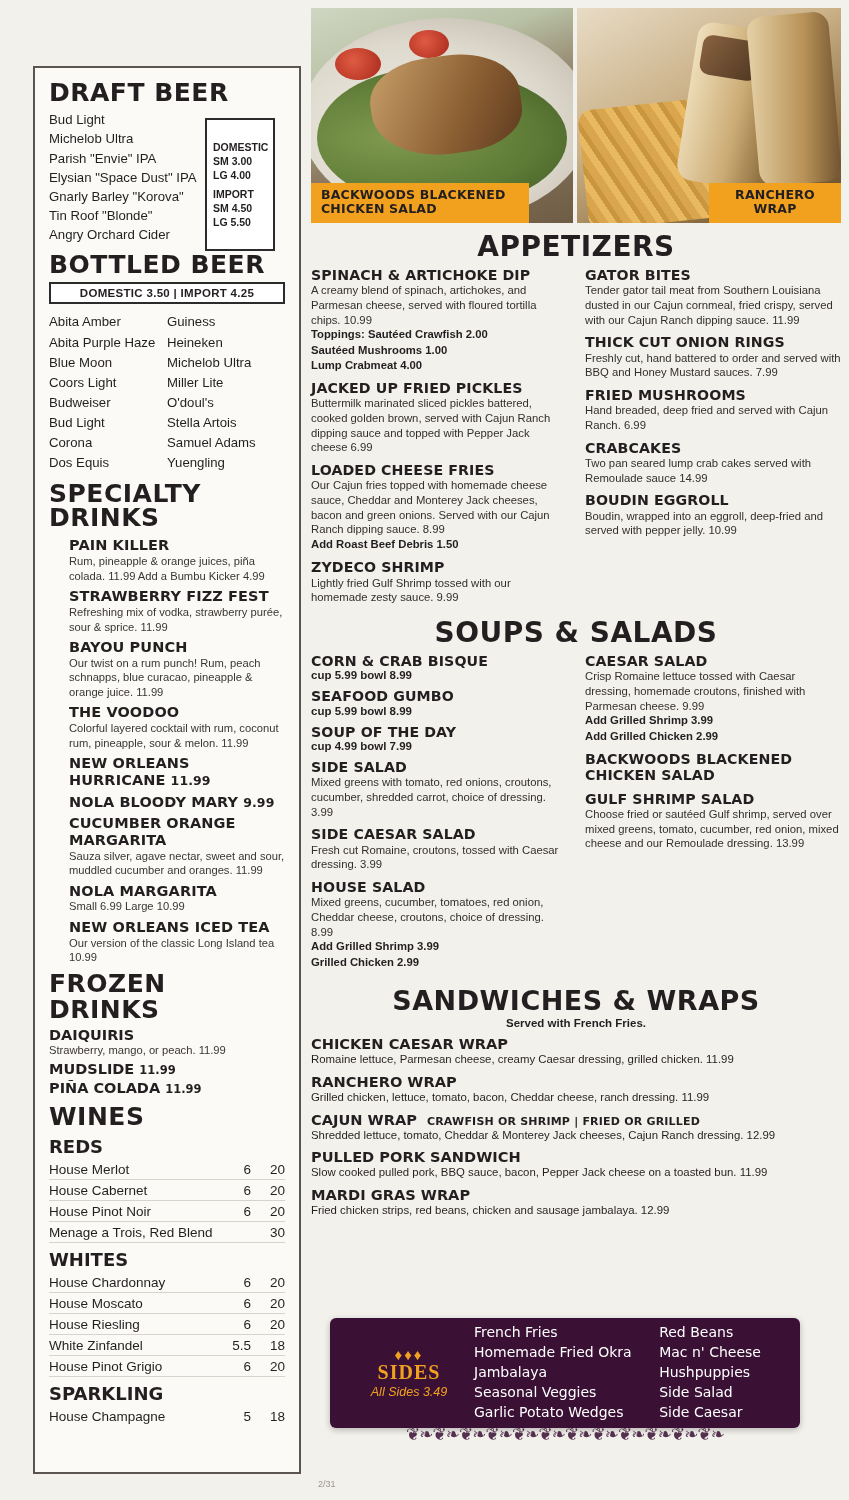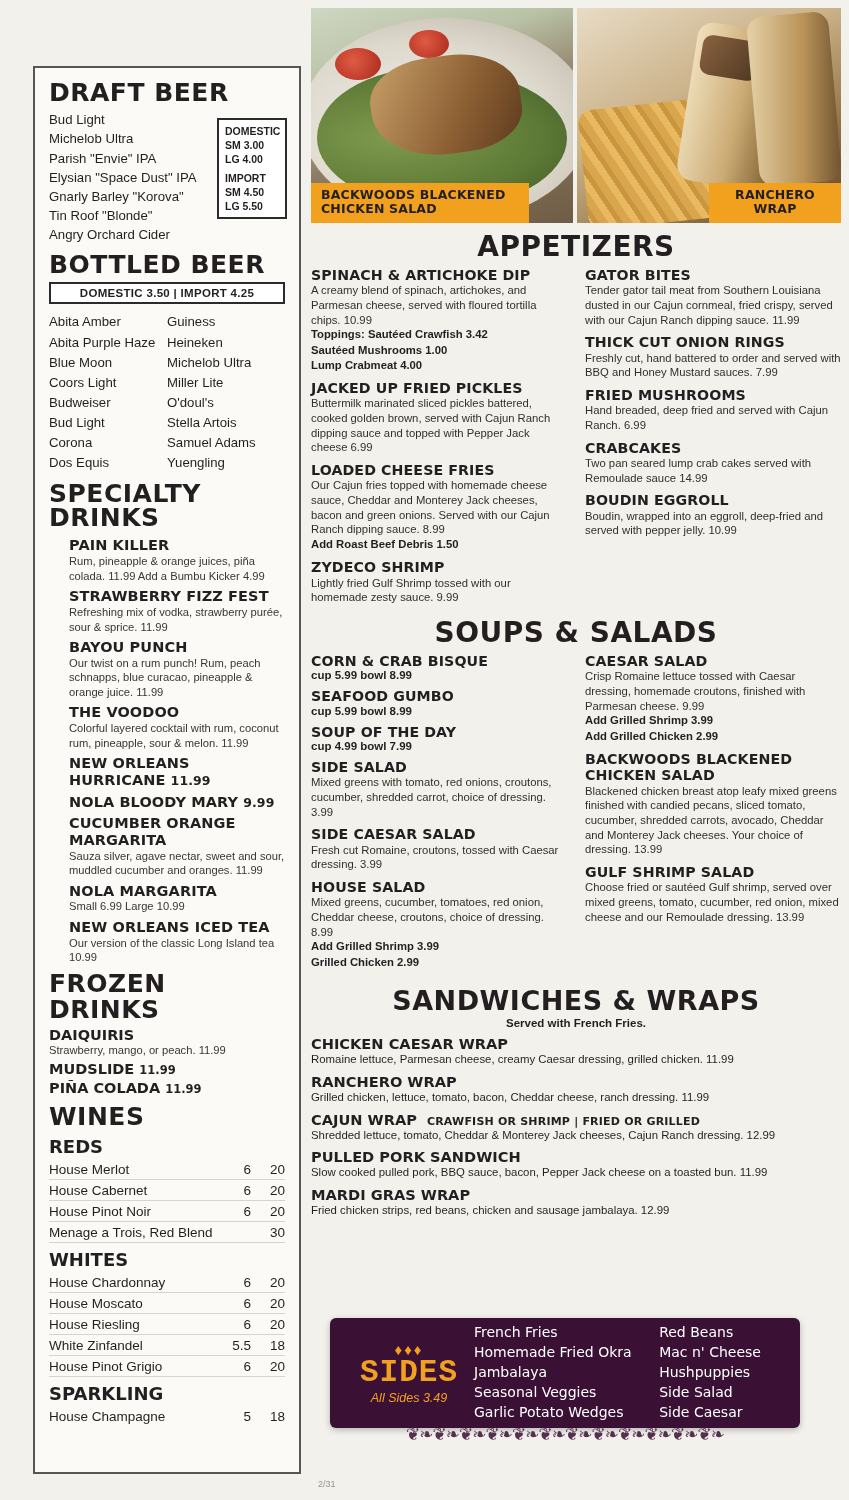--- a/index.html
+++ b/index.html
@@ -22,24 +22,24 @@
   }
   .sec-title {
     font-family:"DejaVu Sans", sans-serif;
     font-weight:bold; letter-spacing:0.5px;
     font-size:25px; line-height:1.05; margin:2px 0 4px 0;
   }
   .beer-list { font-size:13.2px; line-height:1.45; }
   .beer-list div { white-space:nowrap; }
 
   .price-box {
-    position:absolute; right:12px; top:50px; width:70px;
+    position:absolute; right:24px; top:50px; width:70px;
     border:2px solid #2b2b2b; background:#fff;
     font-size:10.5px; font-weight:bold; line-height:1.35;
-    padding:4px 6px; text-align:left;
+    padding:20px 6px; text-align:left;
   }
   .price-box .lbl { font-size:10.5px; font-weight:bold; }
   .price-box .gap { height:4px; }
 
   .bottle-box {
     border:2px solid #2b2b2b; background:#fff; text-align:center;
     font-size:11.5px; font-weight:bold; padding:3px 0; margin:2px 0 8px 0;
     letter-spacing:0.3px;
   }
   .two-col { display:flex; font-size:13.2px; line-height:1.52; }
@@ -149,22 +149,22 @@
 
   
   .sides-box {
     position:absolute; left:330px; top:1318px; width:470px; height:110px;
     background:#3a1035; border-radius:6px;
     display:flex; align-items:center; padding:6px 14px;
     box-shadow:0 2px 6px rgba(0,0,0,.25);
   }
   .sides-left { width:130px; text-align:center; color:#f2a11f; }
   .sides-word {
-    font-family:Liberation Mono, monospace; font-weight:bold;
-    font-size:31px; letter-spacing:1px; line-height:1;text-align:center;
+    font-family:Liberation Serif, serif; font-weight:bold;
+    font-size:20px; letter-spacing:1px; line-height:1;text-align:center;
   }
   .sides-price { font-size:12.5px; font-style:italic; margin-top:3px; }
   .fleur { font-size:15px; letter-spacing:2px; color:#f2a11f; line-height:1; }
   .sides-cols { flex:1; display:flex; gap:10px; color:#fff; }
   .sides-cols ul { list-style:none; margin:0; padding:0; }
   .sides-cols li {
     font-family:"DejaVu Sans", sans-serif; font-weight:normal;
     font-size:14px; line-height:1.42;
   }
   .sides-c1 { width:58%; }
@@ -382,21 +382,21 @@
   </div>
 
   <div class="right-col">
 
     <div class="band-title">APPETIZERS</div>
     <div class="cols2">
       <div>
         <div class="item">
           <div class="item-name">SPINACH &amp; ARTICHOKE DIP</div>
           <div class="item-desc">A creamy blend of spinach, artichokes, and Parmesan cheese, served with floured tortilla chips.  10.99</div>
-          <div class="item-sub">Toppings:  Sautéed Crawfish 3.42</div>
+          <div class="item-sub">Toppings:  Sautéed Crawfish 2.00</div>
           <div class="item-sub">Sautéed Mushrooms 1.00</div>
           <div class="item-sub">Lump Crabmeat  4.00</div>
         </div>
         <div class="item">
           <div class="item-name">JACKED UP FRIED PICKLES</div>
           <div class="item-desc">Buttermilk marinated sliced pickles battered, cooked golden brown, served with Cajun Ranch dipping sauce and topped with Pepper Jack cheese  6.99</div>
         </div>
         <div class="item">
           <div class="item-name">LOADED CHEESE FRIES</div>
           <div class="item-desc">Our Cajun fries topped with homemade cheese sauce, Cheddar and Monterey Jack cheeses, bacon and green onions. Served with our Cajun Ranch dipping sauce.  8.99</div>
@@ -463,21 +463,20 @@
       </div>
       <div>
         <div class="item">
           <div class="item-name">CAESAR SALAD</div>
           <div class="item-desc">Crisp Romaine lettuce tossed with Caesar dressing, homemade croutons, finished with Parmesan cheese.  9.99</div>
           <div class="item-sub">Add Grilled Shrimp 3.99</div>
           <div class="item-sub">Add Grilled Chicken 2.99</div>
         </div>
         <div class="item">
           <div class="item-name">BACKWOODS BLACKENED CHICKEN SALAD</div>
-          <div class="item-desc">Blackened chicken breast atop leafy mixed greens finished with candied pecans, sliced tomato, cucumber, shredded carrots, avocado, Cheddar and Monterey Jack cheeses. Your choice of dressing.  13.99</div>
         </div>
         <div class="item">
           <div class="item-name">GULF SHRIMP SALAD</div>
           <div class="item-desc">Choose fried or sautéed Gulf shrimp, served over mixed greens, tomato, cucumber, red onion, mixed cheese and our Remoulade dressing.  13.99</div>
         </div>
       </div>
     </div>
 
     <div class="band-title sw" style="margin-top:8px;">SANDWICHES &amp; WRAPS</div>
     <div class="served">Served with French Fries.</div>

